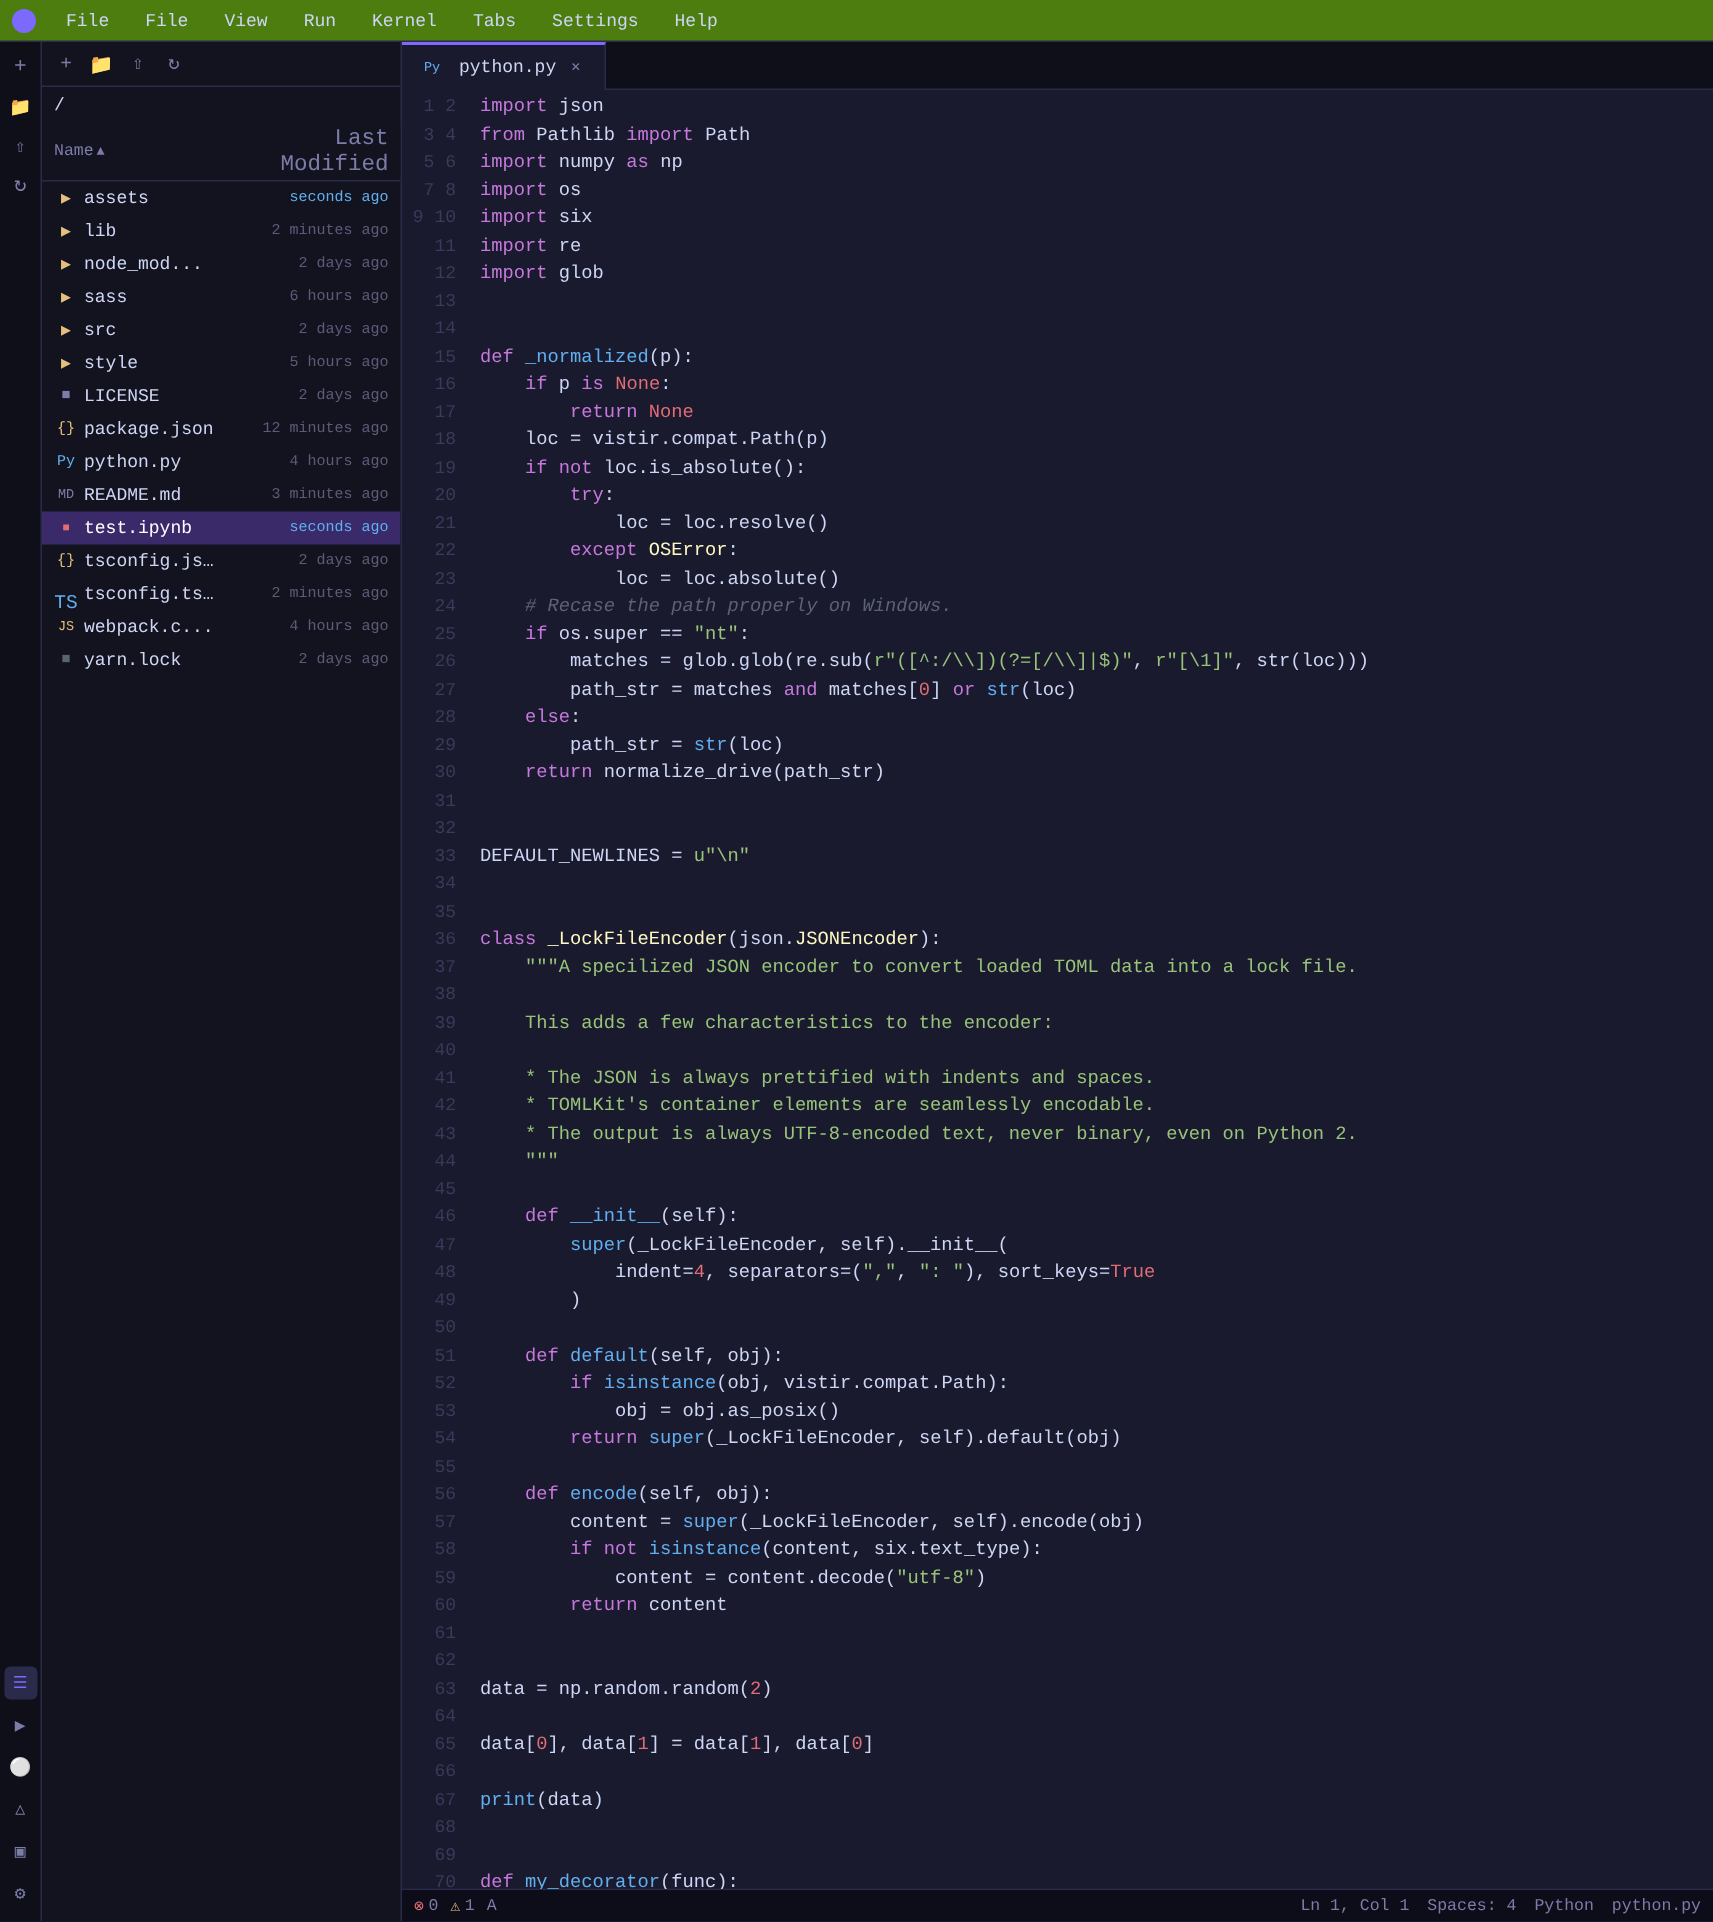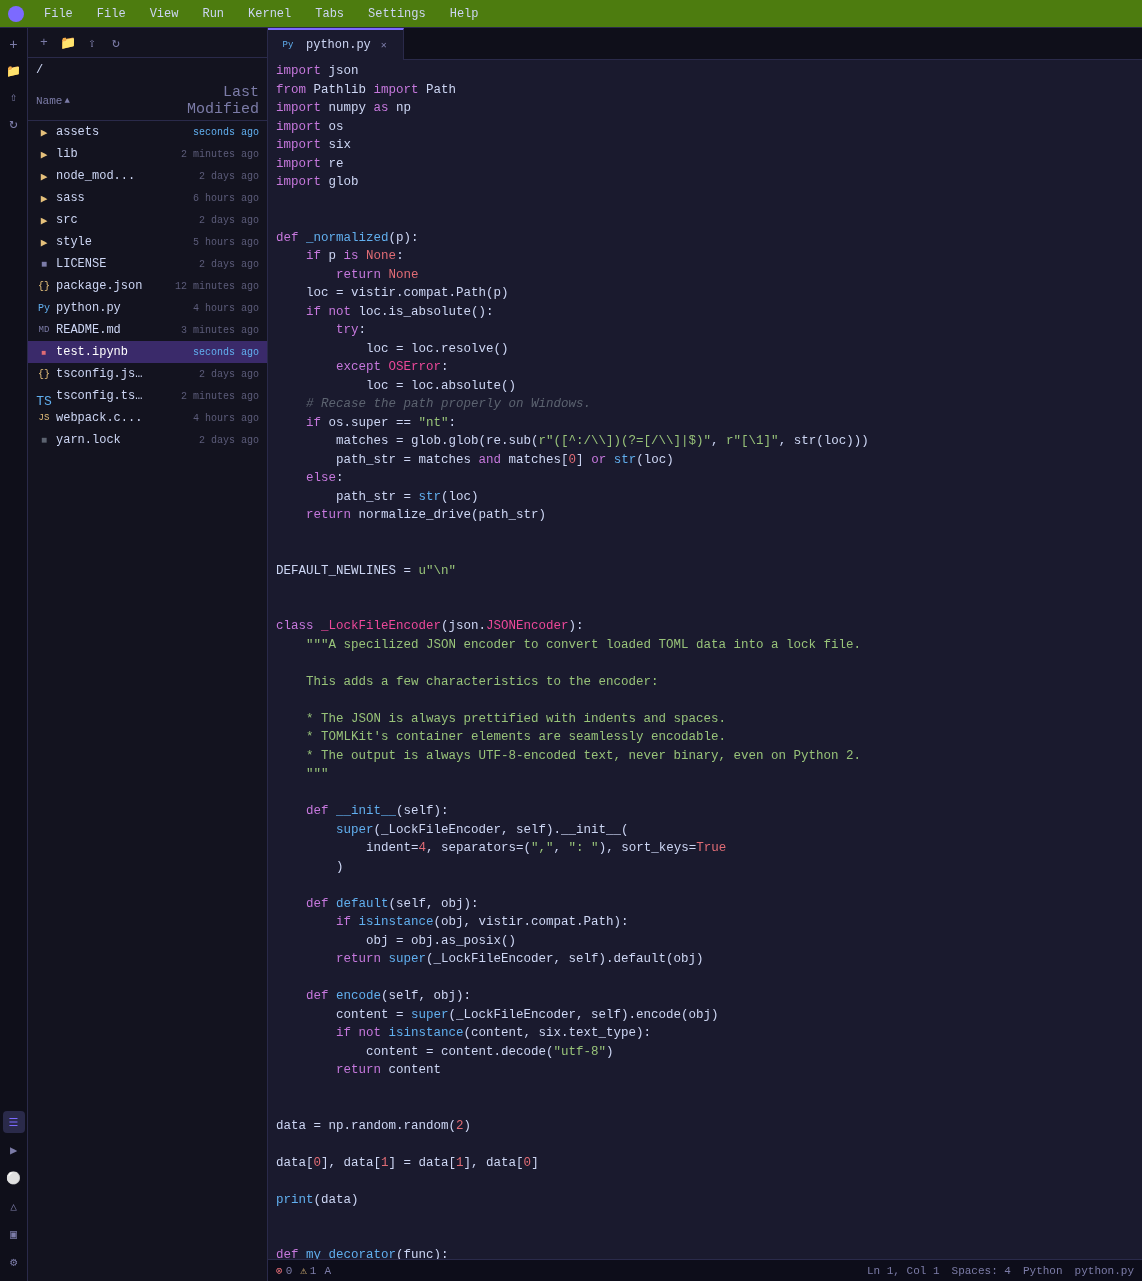--- a/index.html
+++ b/index.html
@@ -216,21 +216,21 @@
       line-height: 18.5px;
       font-size: 12.5px;
       white-space: pre;
     }
 
     
     .kw { color: #c678dd; } 
     .fn { color: #61afef; } 
     .st { color: #98c379; } 
     .cm { color: #5c6370; font-style: italic; } 
-    .nm { color: #ec4899; } 
+    .nm { color: #fef9c3; } 
     .nb { color: #e06c75; } 
     .dc { color: #98c379; } 
     .plain { color: #cdd6f4; } 
 
     
     .status-bar {
       background: #0d0d1a;
       height: 22px;
       display: flex;
       align-items: center;
@@ -387,20 +387,91 @@
 
     <div class="tab-bar">
       <div class="editor-tab active-tab">
         <span class="file-icon file-icon-py" style="font-size:9px;">Py</span>
         <span>python.py</span>
         <span class="tab-close">✕</span>
       </div>
     </div>
 
     <div class="code-editor">
+      <div class="line-numbers">
+1
+2
+3
+4
+5
+6
+7
+8
+9
+10
+11
+12
+13
+14
+15
+16
+17
+18
+19
+20
+21
+22
+23
+24
+25
+26
+27
+28
+29
+30
+31
+32
+33
+34
+35
+36
+37
+38
+39
+40
+41
+42
+43
+44
+45
+46
+47
+48
+49
+50
+51
+52
+53
+54
+55
+56
+57
+58
+59
+60
+61
+62
+63
+64
+65
+66
+67
+68
+69
+70</div>
       <div class="code-content"><span class="kw">import</span> <span class="plain">json</span>
 <span class="kw">from</span> <span class="plain">Pathlib</span> <span class="kw">import</span> <span class="plain">Path</span>
 <span class="kw">import</span> <span class="plain">numpy</span> <span class="kw">as</span> <span class="plain">np</span>
 <span class="kw">import</span> <span class="plain">os</span>
 <span class="kw">import</span> <span class="plain">six</span>
 <span class="kw">import</span> <span class="plain">re</span>
 <span class="kw">import</span> <span class="plain">glob</span>
 
 <span class="plain"></span>
 <span class="kw">def</span> <span class="fn">_normalized</span><span class="plain">(p):</span>

